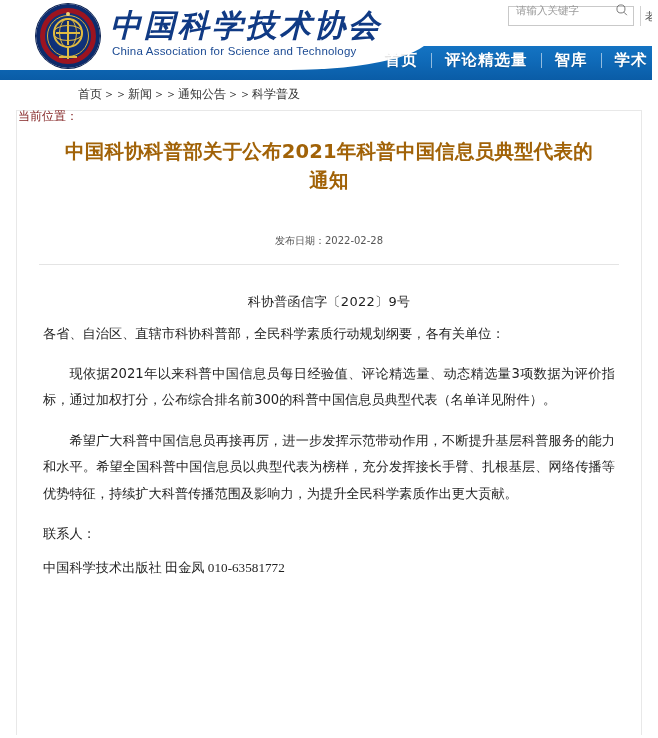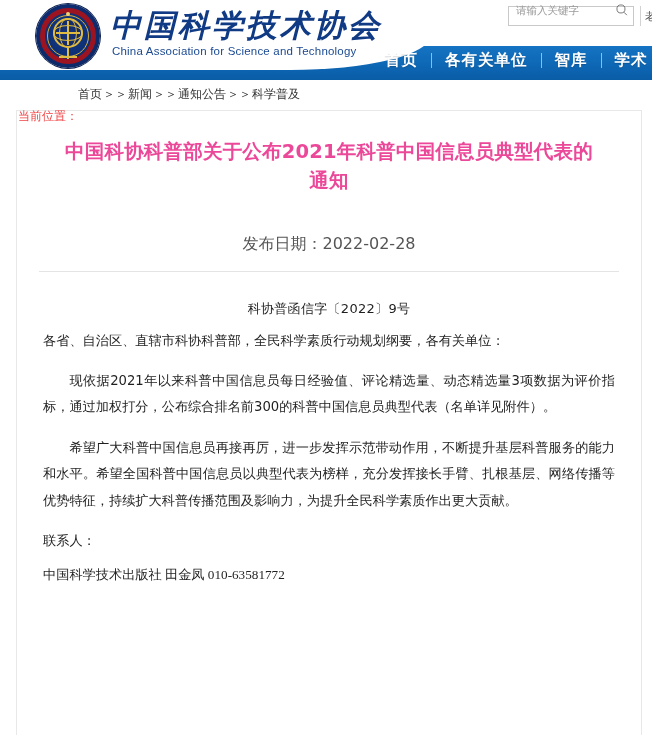--- a/index.html
+++ b/index.html
@@ -205,45 +205,45 @@
   .breadcrumb {
     height: 28px;
     display: flex;
     align-items: center;
     padding-left: 18px;
     font-size: 12px;
     color: #333;
     background: #fff;
     white-space: nowrap;
   }
-  .breadcrumb .bc-label { color: #ef4444; margin-top: 44px; }
+  .breadcrumb .bc-label { color: #7f1d1d; margin-top: 44px; }
   .breadcrumb .bc-link { color: #333; }
   .breadcrumb .bc-sep { color: #333; padding: 0 1px; }
 
   
   .article-card {
     margin: 2px 16px 0 16px;
     background: #fff;
     border: 1px solid #e8e8e8;
     border-bottom: none;
     min-height: 625px;
     padding: 0 0 10px 0;
   }
   .art-title {
     text-align: center;
     font-size: 19.5px;
     font-weight: 700;
-    color: #ec4899;
+    color: #a16207;
     line-height: 1.5;
     padding: 26px 40px 0 40px;
     letter-spacing: .2px;
   }
   .art-date {
     text-align: center;
-    font-size: 16px;
+    font-size: 10px;
     color: #555;
     padding: 38px 0 0 0;
   }
   .divider {
     height: 1px;
     background: #e4e4e4;
     margin: 16px 22px 0 22px;
   }
   .art-body {
     padding: 20px 26px 0 26px;
@@ -295,21 +295,21 @@
     <svg class="search-icon" viewBox="0 0 16 16">
       <circle cx="6.8" cy="6.8" r="4.6" fill="none" stroke="#5a5a5a" stroke-width="1.1"></circle>
       <line x1="10.3" y1="10.6" x2="13.6" y2="13.9" stroke="#5a5a5a" stroke-width="1.1"></line>
     </svg>
   </div>
   <div class="right-cut">老</div>
 
   <div class="nav-items">
     <span class="nav-item">首页</span>
     <span class="nav-sep"></span>
-    <span class="nav-item">各有关单位</span>
+    <span class="nav-item">评论精选量</span>
     <span class="nav-sep"></span>
     <span class="nav-item">智库</span>
     <span class="nav-sep"></span>
     <span class="nav-item">学术</span>
     <span class="nav-sep"></span>
     <span class="nav-item">科普</span>
   </div>
 </div>
 
 <div class="breadcrumb">

